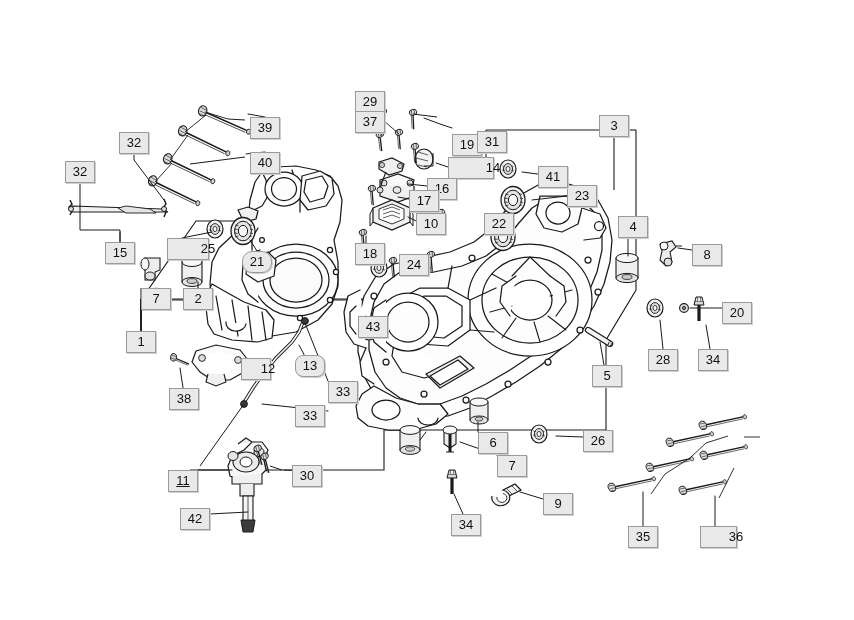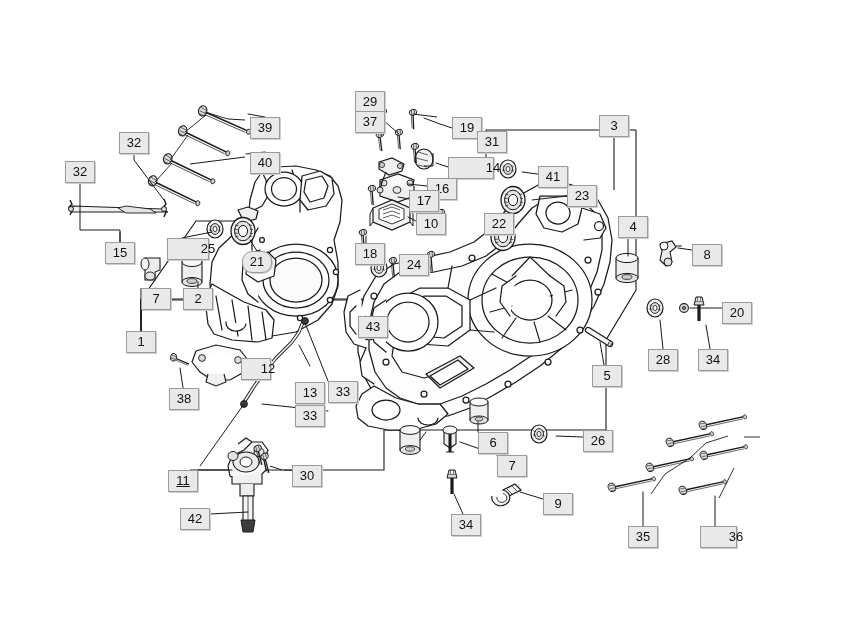--- a/index.html
+++ b/index.html
@@ -521,39 +521,39 @@
       </div>
       <div class="lbl" style="left: 416px; top: 213px;">
         <span>10</span>
       </div>
       <div class="lbl" style="left: 168px; top: 470px; text-decoration: underline;">
         <span>11</span>
       </div>
       <div class="lbl" style="left: 241px; top: 358px; padding-left: 24px;">
         <span>12</span>
       </div>
-      <div class="lbl" style="left: 295px; top: 382px;">
+      <div class="lbl" style="left: 295px; top: 355px; border-radius: 8px;">
         <span>13</span>
       </div>
       <div class="lbl" style="left: 448px; top: 157px; padding-left: 44px;">
         <span>14</span>
       </div>
       <div class="lbl" style="left: 105px; top: 242px;">
         <span>15</span>
       </div>
       <div class="lbl" style="left: 427px; top: 178px;">
         <span>16</span>
       </div>
       <div class="lbl" style="left: 409px; top: 190px;">
         <span>17</span>
       </div>
       <div class="lbl" style="left: 355px; top: 243px;">
         <span>18</span>
       </div>
-      <div class="lbl" style="left: 452px; top: 117px;">
+      <div class="lbl" style="left: 452px; top: 134px;">
         <span>19</span>
       </div>
       <div class="lbl" style="left: 722px; top: 302px;">
         <span>20</span>
       </div>
       <div class="lbl" style="left: 242px; top: 251px; border-radius: 10px;">
         <span>21</span>
       </div>
       <div class="lbl" style="left: 484px; top: 213px;">
         <span>22</span>

